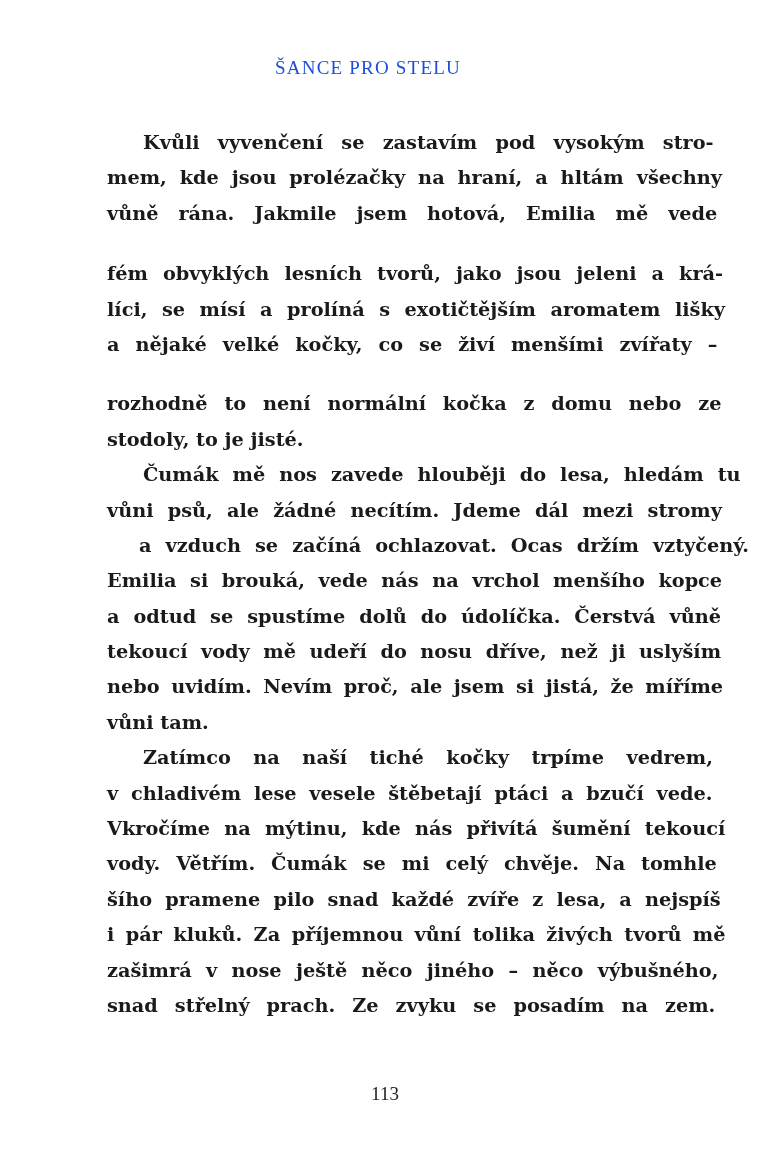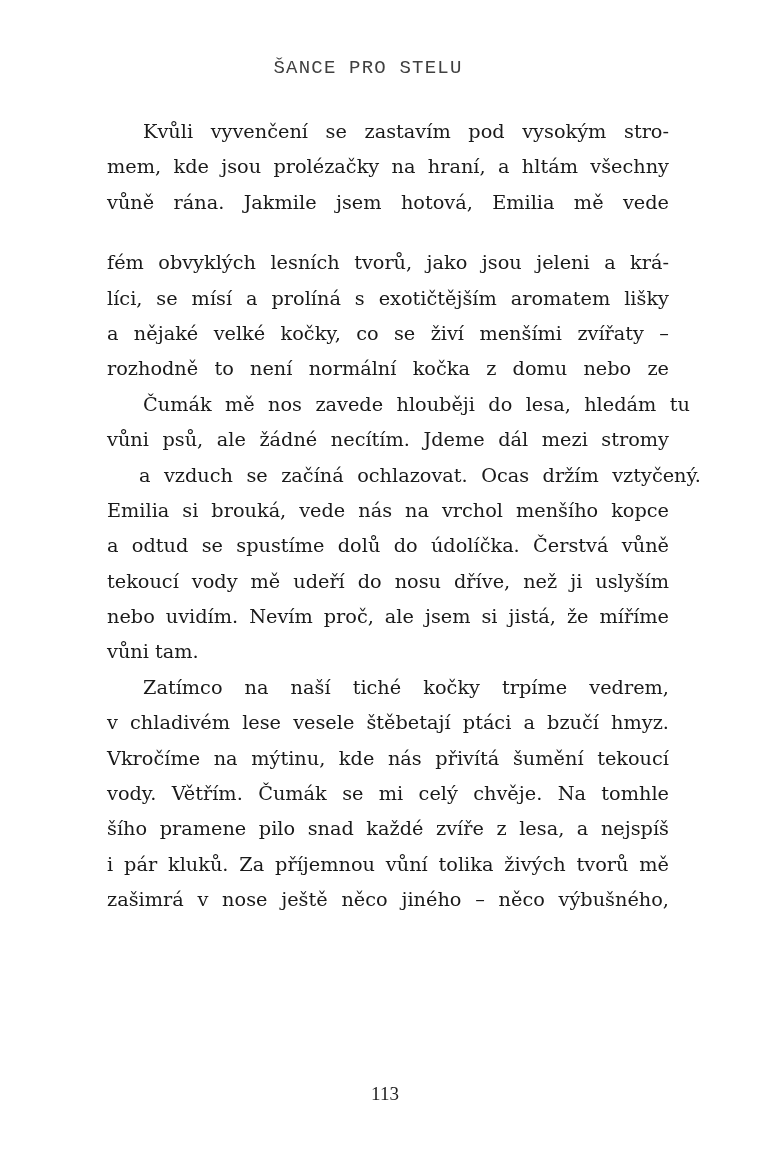--- a/index.html
+++ b/index.html
@@ -1,20 +1,20 @@
 <!DOCTYPE html>
 <html><head>
 <meta charset="utf-8">
 <style>
   html, body { margin: 0; padding: 0; background: #ffffff; }
   body { width: 762px; height: 1169px; position: relative; overflow: hidden;
          font-family: "DejaVu Serif", "Liberation Serif", serif; color: #1a1a1a; }
   .running-head { position: absolute; top: 57px; left: 0; width: 736px; text-align: center;
-         font-family: Liberation Mono, monospace; font-size: 19px; letter-spacing: 1.2px; color: #404040; }
-  .body-text { position: absolute; top: 114px; left: 107px; width: 562px; }
+         font-family: Liberation Serif, serif; font-size: 19px; letter-spacing: 1.2px; color: #1d4ed8; }
+  .body-text { position: absolute; top: 125px; left: 107px; width: 562px; font-weight: bold; }
   .line { display: block; height: 35.4px; line-height: 35.4px; font-size: 19.3px;
           text-align: justify; text-align-last: justify; white-space: nowrap; overflow: visible; }
   .line.last { text-align-last: left; }
   .line.indent { padding-left: 36px; }
   .folio { position: absolute; top: 1083px; left: 4px; width: 762px; text-align: center;
            font-family: "Liberation Serif", serif; font-size: 19px; color: #222; }
 </style>
 </head>
 <body>
 
@@ -22,38 +22,40 @@
 
 <div class="body-text">
 
   <div>
     <span class="line indent" style="white-space: nowrap; display: block; word-spacing: 11.5px;">Kvůli vyvenčení se zastavím pod vysokým stro-</span>
     <span class="line" style="white-space: nowrap; display: block; word-spacing: 6.20703px;">mem, kde jsou prolézačky na hraní, a hltám všechny</span>
     <span class="line" style="white-space: nowrap; display: block; word-spacing: 13.2411px;">vůně rána. Jakmile jsem hotová, Emilia mě vede</span>
     <span class="line" style="white-space: nowrap; display: block; word-spacing: 8.31641px; margin-top: 25px;">fém obvyklých lesních tvorů, jako jsou jeleni a krá-</span>
     <span class="line" style="white-space: nowrap; display: block; word-spacing: 7.81055px;">líci, se mísí a prolíná s exotičtějším aromatem lišky</span>
     <span class="line" style="white-space: nowrap; display: block; word-spacing: 9.24479px;">a nějaké velké kočky, co se živí menšími zvířaty –</span>
-    <span class="line" style="white-space: nowrap; display: block; word-spacing: 10.1016px;">rozhodně to není normální kočka z domu nebo ze</span>
+    <span class="line" style="white-space: nowrap; display: block; word-spacing: 10.1016px; margin-top: 24px;">rozhodně to není normální kočka z domu nebo ze</span>
+    <span class="line last">stodoly, to je jisté.</span>
   </div>
 
   <div>
     <span class="line indent" style="white-space: nowrap; display: block; word-spacing: 7.25px;">Čumák mě nos zavede hlouběji do lesa, hledám tu</span>
     <span class="line" style="white-space: nowrap; display: block; word-spacing: 7.42773px;">vůni psů, ale žádné necítím. Jdeme dál mezi stromy</span>
     <span class="line" style="white-space: nowrap; display: block; word-spacing: 7.32366px; margin-left: 32px;">a vzduch se začíná ochlazovat. Ocas držím vztyčený.</span>
     <span class="line" style="white-space: nowrap; display: block; word-spacing: 6.8418px;">Emilia si brouká, vede nás na vrchol menšího kopce</span>
     <span class="line" style="white-space: nowrap; display: block; word-spacing: 7.21094px;">a odtud se spustíme dolů do údolíčka. Čerstvá vůně</span>
     <span class="line" style="white-space: nowrap; display: block; word-spacing: 6.85764px;">tekoucí vody mě udeří do nosu dříve, než ji uslyším</span>
     <span class="line" style="white-space: nowrap; display: block; word-spacing: 4.85764px;">nebo uvidím. Nevím proč, ale jsem si jistá, že míříme</span>
     <span class="line last">vůni tam.</span>
   </div>
 
   <div>
     <span class="line indent" style="white-space: nowrap; display: block; word-spacing: 15.8151px;">Zatímco na naší tiché kočky trpíme vedrem,</span>
-    <span class="line" style="white-space: nowrap; display: block; word-spacing: 6.00195px;">v chladivém lese vesele štěbetají ptáci a bzučí hmyz.</span>
+    <span class="line" style="white-space: nowrap; display: block; word-spacing: 6.00195px;">v chladivém lese vesele štěbetají ptáci a bzučí vede.</span>
     <span class="line" style="white-space: nowrap; display: block; word-spacing: 7.47545px;">Vkročíme na mýtinu, kde nás přivítá šumění tekoucí</span>
     <span class="line" style="white-space: nowrap; display: block; word-spacing: 9.23242px;">vody. Větřím. Čumák se mi celý chvěje. Na tomhle</span>
     <span class="line" style="white-space: nowrap; display: block; word-spacing: 6.4375px;">šího pramene pilo snad každé zvíře z lesa, a nejspíš</span>
     <span class="line" style="white-space: nowrap; display: block; word-spacing: 4.74479px;">i pár kluků. Za příjemnou vůní tolika živých tvorů mě</span>
     <span class="line" style="white-space: nowrap; display: block; word-spacing: 7.63086px;">zašimrá v nose ještě něco jiného – něco výbušného,</span>
+    <span class="line" style="white-space: nowrap; display: block; word-spacing: 10.3086px;">snad střelný prach. Ze zvyku se posadím na zem.</span>
   </div>
 </div>
 
 <div class="folio">113</div>
 
 </body></html>

